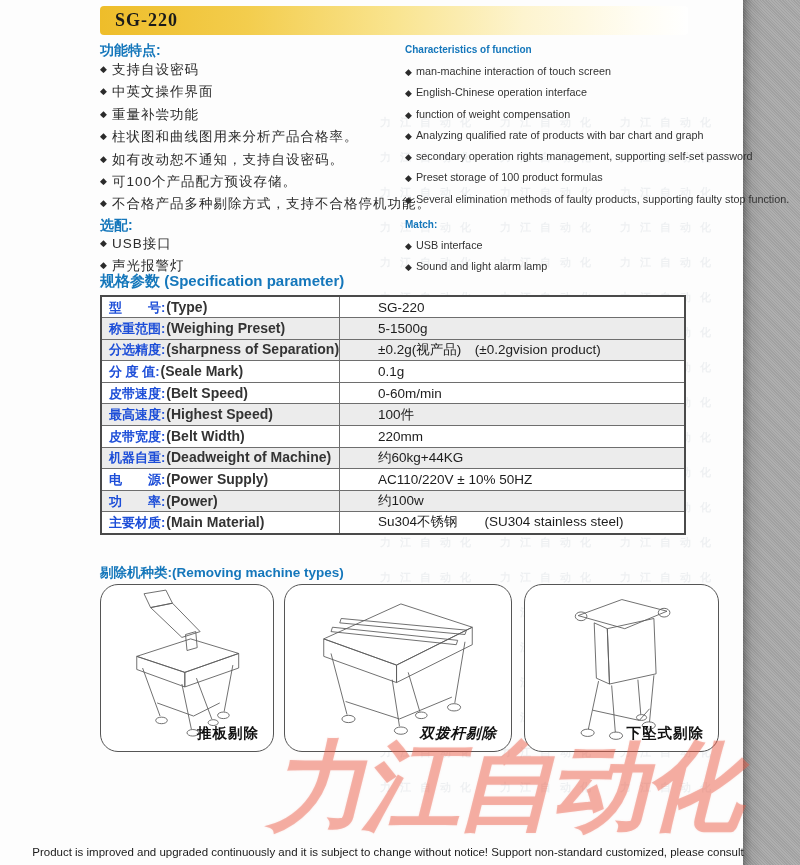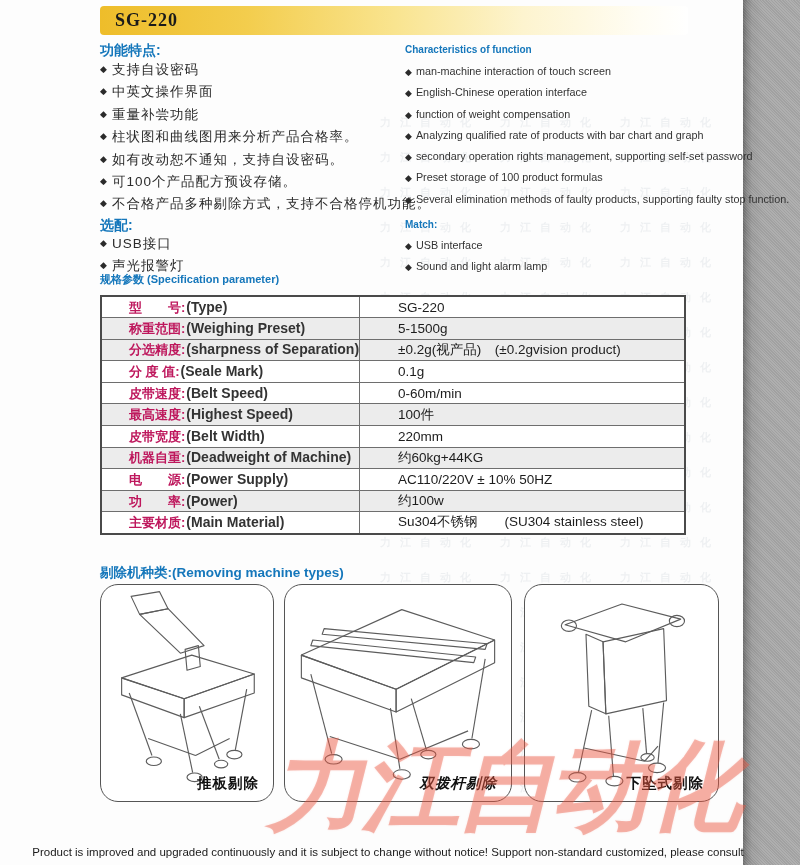--- a/index.html
+++ b/index.html
@@ -34,27 +34,27 @@
   .cn-list .item { font-size:13.5px; height:22.4px; letter-spacing:1px; }
   .en-list .item { font-size:10.8px; height:21.3px; color:#333; }
   .blt { font-size:9px; margin-right:4px; margin-top:3px; color:#2b2b2b; }
   .en-list .blt { margin-top:2px; }
 
   
   table.specs { position:absolute; left:100px; top:295px; width:586px; border-collapse:collapse;
     border:2px solid #4a4a4a; z-index:2; background:#fff; }
   table.specs td { border:1px solid #6e6e6e; height:21.6px; vertical-align:middle; }
   td.lbl { width:128px; padding-left:7px; white-space:nowrap; }
-  td.lbl b { font-size:13px; color:#be185d; font-weight:bold;margin-left:20px; }
+  td.lbl b { font-size:13px; color:#1d4ed8; font-weight:bold; }
   td.lbl small { font-size:14px; color:#333; margin-left:1px;font-weight:bold; }
   td.val { padding-left:38px; font-size:13.5px; color:#1c1c1c; }
   tr.shaded td { background:#ececec; }
 
   
-  .mbox { position:absolute; top:584px; height:218px; border:1.5px solid #555; border-radius:18px;
+  .mbox { position:absolute; top:584px; height:168px; border:1.5px solid #555; border-radius:18px;
     background:#fff; z-index:1; }
   .mbox svg { position:absolute; left:0; top:0; width:100%; height:100%; }
   .mcap { position:absolute; right:14px; bottom:8px; font-size:14.5px; font-weight:bold; color:#111; letter-spacing:1px; }
 
   .footer-cn { position:absolute; left:0; top:864px; width:745px; text-align:center;
     font-size:17px; font-weight:bold; color:#111; letter-spacing:2.5px; z-index:2; }
   .footer-en { position:absolute; left:8px; top:846px; width:760px; text-align:center;
     font-size:11.5px; color:#1a1a1a; z-index:2; }
 
   .big-watermark { position:absolute; left:268px; top:722px; font-size:98px; font-weight:bold;
@@ -156,21 +156,21 @@
     <div class="item">
         <span class="blt">◆</span>
         <span>USB interface</span>
       </div>
     <div class="item">
         <span class="blt">◆</span>
         <span>Sound and light alarm lamp</span>
       </div>
   </div>
 
-  <div class="h-blue" style="left:100px; top:272px; font-size:11px;">规格参数 (Specification parameter)</div>
+  <div class="h-blue" style="left:100px; top:272px; font-size:15px;">规格参数 (Specification parameter)</div>
 
   <table class="specs">
     <tbody>
       <tr>
           <td class="lbl"><b>型　　号:</b><small>(Type)</small></td>
           <td class="val">SG-220</td>
         </tr>
       <tr class="shaded">
           <td class="lbl"><b>称重范围:</b><small>(Weighing Preset)</small></td>
           <td class="val">5-1500g</td>

